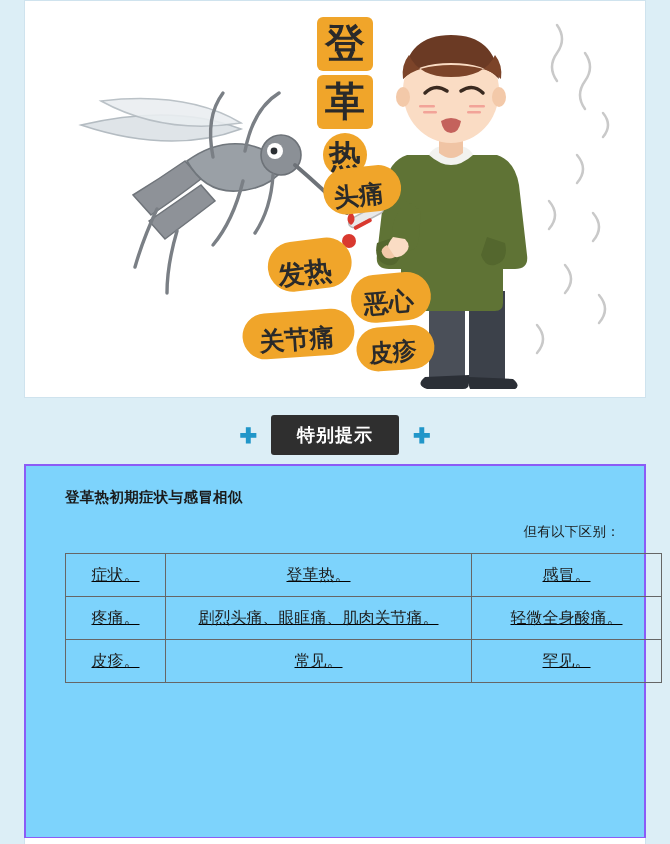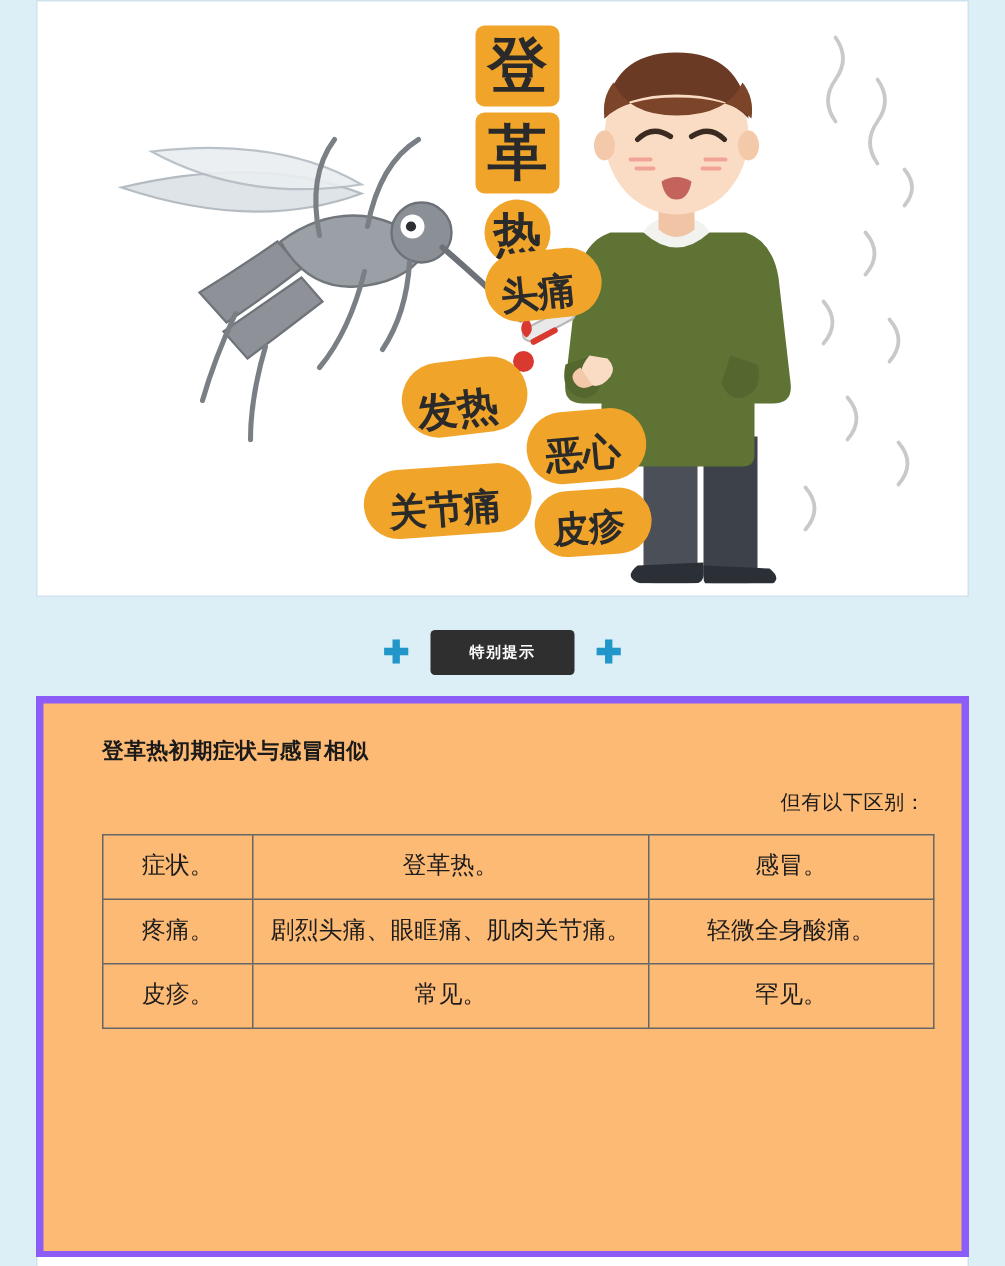--- a/index.html
+++ b/index.html
@@ -42,34 +42,34 @@
   .plus-mark {
     color: #2196c9;
     font-size: 21px;
     font-weight: bold;
     line-height: 1;
     user-select: none;
   }
   .notice-pill {
     background: #2f2f2f;
     color: #ffffff;
-    font-size: 10px;
+    font-size: 18px;
     font-weight: bold;
     letter-spacing: 1px;
     padding: 8px 26px;
     border-radius: 3px;
     white-space: nowrap;
   }
   
   .content-card {
     position: absolute;
     left: 24px; top: 464px;
     width: 622px; height: 375px;
-    background: #fdba74;
-    border: 5px solid #8b5cf6;
+    background: #7dd3fc;
+    border: 2px solid #8b5cf6;
     padding: 18px 24px 0 24px;
   }
   .content-heading {
     font-size: 14.5px;
     font-weight: bold;
     color: #1a1a1a;
     margin: 4px 0 16px 15px;
     letter-spacing: 0.3px;
   }
   .content-sub {
@@ -78,32 +78,33 @@
     margin: 0 0 12px 15px;
     letter-spacing: 0.3px;
     text-align: right;
   }
   table.compare {
     border-collapse: collapse;
     margin-left: 15px;
     width: 555px;
     table-layout: fixed;
     font-family: "Liberation Serif", serif;
+    text-decoration: underline;
   }
   table.compare td {
     border: 1px solid #666666;
     text-align: center;
     vertical-align: middle;
     font-size: 16px;
     color: #1c1c1c;
     padding: 9px 4px;
     line-height: 1.5;
   }
   table.compare tr td:nth-child(1) { width: 100px; }
-  table.compare tr td:nth-child(2) { width: 263px; }
+  table.compare tr td:nth-child(2) { width: 306px; }
   table.compare tr td:nth-child(3) { width: 190px; }
   td.tall { height: 82px; }
   td.col1-stack { line-height: 1.9; }
   
   .bottom-strip {
     position: absolute;
     left: 24px; top: 838px;
     width: 622px; height: 6px;
     background: #ffffff;
     border-left: 1px solid #cfe3ee;

